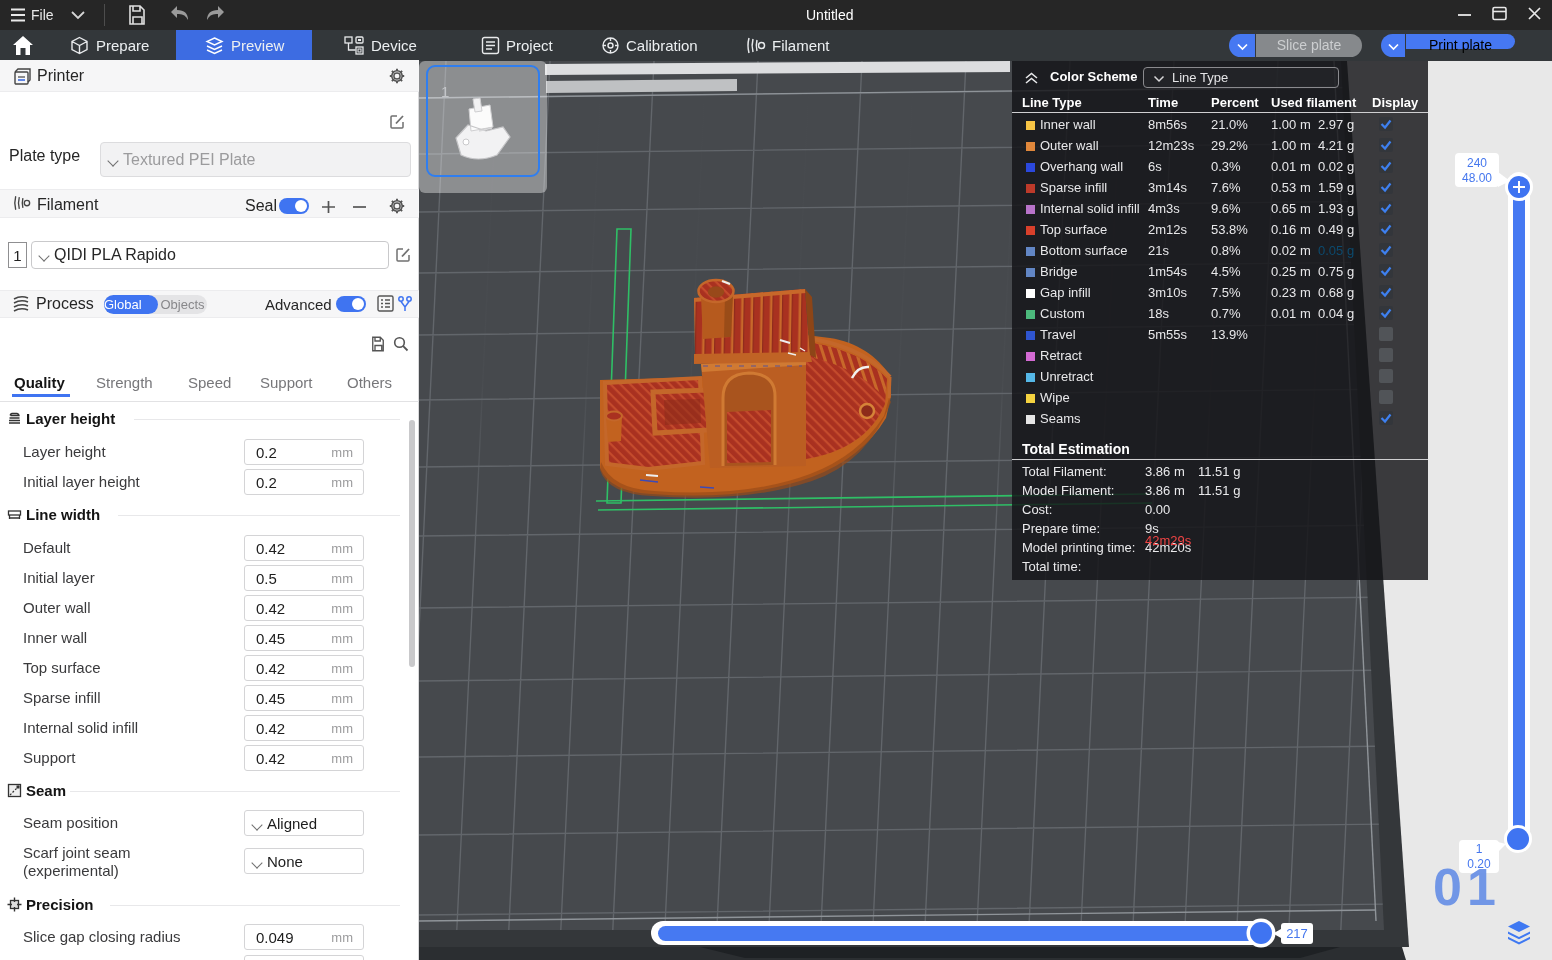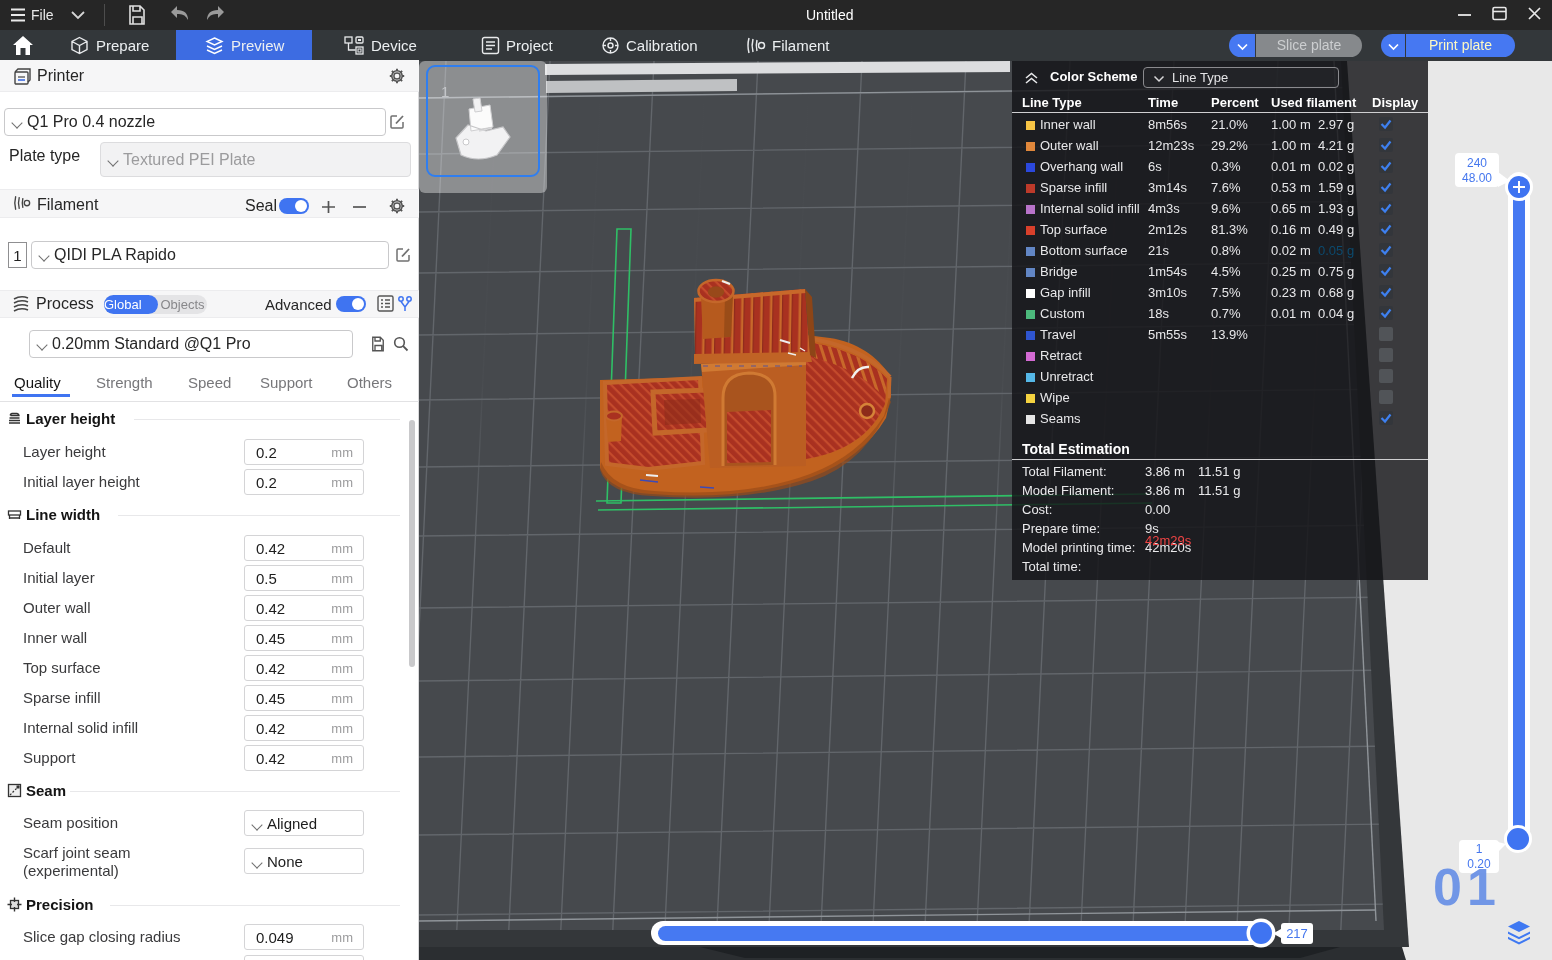--- a/index.html
+++ b/index.html
@@ -203,21 +203,21 @@
       <div class="abs" style="left:136px;top:141px;color:#e8e8ea">4m3s</div>
       <div class="abs" style="left:199px;top:141px;color:#e8e8ea">9.6%</div>
       <div class="abs" style="left:259px;top:141px;color:#e8e8ea">0.65 m</div>
       <div class="abs" style="left:306px;top:141px;color:#e8e8ea">1.93 g</div>
       <div class="cbx" style="left:367px;top:141px;background:#33363b"><svg width="14" height="14" viewBox="0 0 14 14">
           <path d="M2.5,7 L6,10.5 L11.5,3.5" stroke="#3e80f0" stroke-width="2.2" fill="none"></path>
         </svg></div>
       <div class="abs" style="left:14px;top:166px;width:9px;height:9px;background:#d8402b"></div>
       <div class="abs" style="left:28px;top:162px;color:#e8e8ea">Top surface</div>
       <div class="abs" style="left:136px;top:162px;color:#e8e8ea">2m12s</div>
-      <div class="abs" style="left:199px;top:162px;color:#e8e8ea">81.3%</div>
+      <div class="abs" style="left:199px;top:162px;color:#e8e8ea">53.8%</div>
       <div class="abs" style="left:259px;top:162px;color:#e8e8ea">0.16 m</div>
       <div class="abs" style="left:306px;top:162px;color:#e8e8ea">0.49 g</div>
       <div class="cbx" style="left:367px;top:162px;background:#33363b"><svg width="14" height="14" viewBox="0 0 14 14">
           <path d="M2.5,7 L6,10.5 L11.5,3.5" stroke="#3e80f0" stroke-width="2.2" fill="none"></path>
         </svg></div>
       <div class="abs" style="left:14px;top:187px;width:9px;height:9px;background:#6286c5"></div>
       <div class="abs" style="left:28px;top:183px;color:#e8e8ea">Bottom surface</div>
       <div class="abs" style="left:136px;top:183px;color:#e8e8ea">21s</div>
       <div class="abs" style="left:199px;top:183px;color:#e8e8ea">0.8%</div>
       <div class="abs" style="left:259px;top:183px;color:#e8e8ea">0.02 m</div>
@@ -405,43 +405,39 @@
 
  <div class="abs" style="left:1229px;top:4px;width:26px;height:23px;background:#4678f2;border-radius:12px 0 0 12px"></div>
  <svg class="abs" style="left:1236px;top:13px" width="13" height="8" viewBox="0 0 13 8">
         <path d="M2,1.5 L6.5,6 L11,1.5" stroke="#fff" stroke-width="1.7" fill="none"></path>
       </svg>
  <div class="abs" style="left:1256px;top:4px;width:106px;height:23px;background:#86898c;border-radius:0 12px 12px 0;color:#ccced0;font-size:14px;text-align:center;line-height:23px">Slice plate</div>
  <div class="abs" style="left:1381px;top:4px;width:24px;height:23px;background:#4678f2;border-radius:12px 0 0 12px"></div>
  <svg class="abs" style="left:1387px;top:13px" width="13" height="8" viewBox="0 0 13 8">
         <path d="M2,1.5 L6.5,6 L11,1.5" stroke="#fff" stroke-width="1.7" fill="none"></path>
       </svg>
- <div class="abs" style="left:1406px;top:4px;width:109px;height:23px;background:#4678f2;border-radius:0 12px 12px 0;color:#fef9c3;font-size:14px;text-align:center;line-height:23px">Print plate</div>
+ <div class="abs" style="left:1406px;top:4px;width:109px;height:15px;background:#4678f2;border-radius:0 12px 12px 0;color:#000000;font-size:14px;text-align:center;line-height:23px">Print plate</div>
 </div>
 
 <div id="leftpanel">
  <div class="band" style="top:-1px;height:32px;border-top:none"></div>
  <svg class="abs" style="left:13px;top:7px" width="18" height="18" viewBox="0 0 18 18">
         <rect x="2" y="4" width="13" height="12" rx="1" stroke="#444" stroke-width="1.4" fill="none"></rect>
         <path d="M2,4 L5,1 L17,1 L17,12 L15,14" stroke="#444" stroke-width="1.4" fill="none"></path>
         <path d="M5,12 h7" stroke="#3d6ce2" stroke-width="1.6"></path>
         <path d="M5,9 h7" stroke="#444" stroke-width="1.2"></path>
       </svg>
  <div class="abs ptext" style="left:37px;top:6px">Printer</div>
  <svg class="abs" style="left:389px;top:7px" width="16" height="16" viewBox="0 0 16 16">
         <circle cx="8" cy="8" r="3.1" stroke="#555" stroke-width="1.5" fill="none"></circle>
         <g stroke="#555" stroke-width="1.9">
           <path d="M8,0.8 V3 M8,13 V15.2 M0.8,8 H3 M13,8 H15.2 M2.9,2.9 L4.5,4.5 M11.5,11.5 L13.1,13.1 M13.1,2.9 L11.5,4.5 M4.5,11.5 L2.9,13.1"></path>
         </g>
         <circle cx="8" cy="8" r="5.2" stroke="#555" stroke-width="1.6" fill="none"></circle>
       </svg>
- <div class="combo" style="left:4px;top:47px;width:382px;height:28px">
-        <span class="chev"></span>
-        <span>Q1 Pro 0.4 nozzle</span>
-      </div>
  <svg class="abs" style="left:390px;top:53px" width="15" height="15" viewBox="0 0 15 15">
         <path d="M13,8 L13,13 Q13,14 12,14 L2,14 Q1,14 1,13 L1,3 Q1,2 2,2 L7,2" stroke="#707070" stroke-width="1.5" fill="none"></path>
         <path d="M6,9.5 L13,2" stroke="#707070" stroke-width="1.8"></path>
       </svg>
  <div class="abs ptext" style="left:9px;top:86px">Plate type</div>
  <div class="combo" style="left:100px;top:81px;width:311px;height:35px;background:#f2f2f3;border-color:#dcdcde;color:#9b9b9d">
         <span class="chev"></span>
         <span>Textured PEI Plate</span>
       </div>
 
@@ -488,33 +484,29 @@
  <div class="toggle" style="left:336px;top:235px"></div>
  <svg class="abs" style="left:377px;top:234px" width="17" height="17" viewBox="0 0 17 17">
         <rect x="1" y="1" width="15" height="15" rx="1.5" stroke="#555" stroke-width="1.4" fill="none"></rect>
         <path d="M4,5 h2 M4,8.5 h2 M4,12 h2 M8,5 h5 M8,8.5 h5 M8,12 h5" stroke="#555" stroke-width="1.3"></path>
       </svg>
  <svg class="abs" style="left:397px;top:234px" width="16" height="17" viewBox="0 0 16 17">
         <circle cx="4" cy="4" r="2.2" stroke="#3f74f1" stroke-width="1.5" fill="none"></circle>
         <circle cx="12" cy="4" r="2.2" stroke="#3f74f1" stroke-width="1.5" fill="none"></circle>
         <path d="M4,6.5 L8,12 L12,6.5 M8,12 V16" stroke="#3f74f1" stroke-width="1.5" fill="none"></path>
       </svg>
- <div class="combo" style="left:29px;top:269px;width:324px;height:28px">
-        <span class="chev"></span>
-        <span>0.20mm Standard @Q1 Pro</span>
-      </div>
  <svg class="abs" style="left:370px;top:274px" width="16" height="18" viewBox="0 0 20 24">
         <path d="M3,3 h10 l4,4 v14 h-14 z M6,3 v5 h7 v-5 M6,21 v-7 h9 v7" stroke="#555" stroke-width="1.8" fill="none"></path>
       </svg>
  <svg class="abs" style="left:393px;top:275px" width="16" height="16" viewBox="0 0 16 16">
         <circle cx="6.5" cy="6.5" r="4.8" stroke="#555" stroke-width="1.6" fill="none"></circle>
         <path d="M10.2,10.2 L14.5,14.5" stroke="#555" stroke-width="1.8"></path>
       </svg>
 
- <div class="abs" style="left:14px;top:313px;font-size:15px;font-weight:normal;color:#141414">Quality</div>
+ <div class="abs" style="left:14px;top:313px;font-size:15px;font-weight:bold;color:#141414">Quality</div>
  <div class="abs" style="left:12px;top:333px;width:58px;height:3px;background:#3f74f1"></div>
  <div class="abs" style="left:96px;top:313px;font-size:15px;color:#77777a">Strength</div>
  <div class="abs" style="left:188px;top:313px;font-size:15px;color:#77777a">Speed</div>
  <div class="abs" style="left:260px;top:313px;font-size:15px;color:#77777a">Support</div>
  <div class="abs" style="left:347px;top:313px;font-size:15px;color:#77777a">Others</div>
  <div class="gline" style="left:0;top:340px;width:419px"></div>
  <div class="abs" style="left:409px;top:359px;width:6px;height:247px;background:#c9c9cb;border-radius:3px"></div>
 </div>
 <div class="abs" style="left:0;top:0">
       <div class="abs" style="left:7px;top:411px;width:15px;height:15px"><svg width="15" height="15" viewBox="0 0 15 15">

